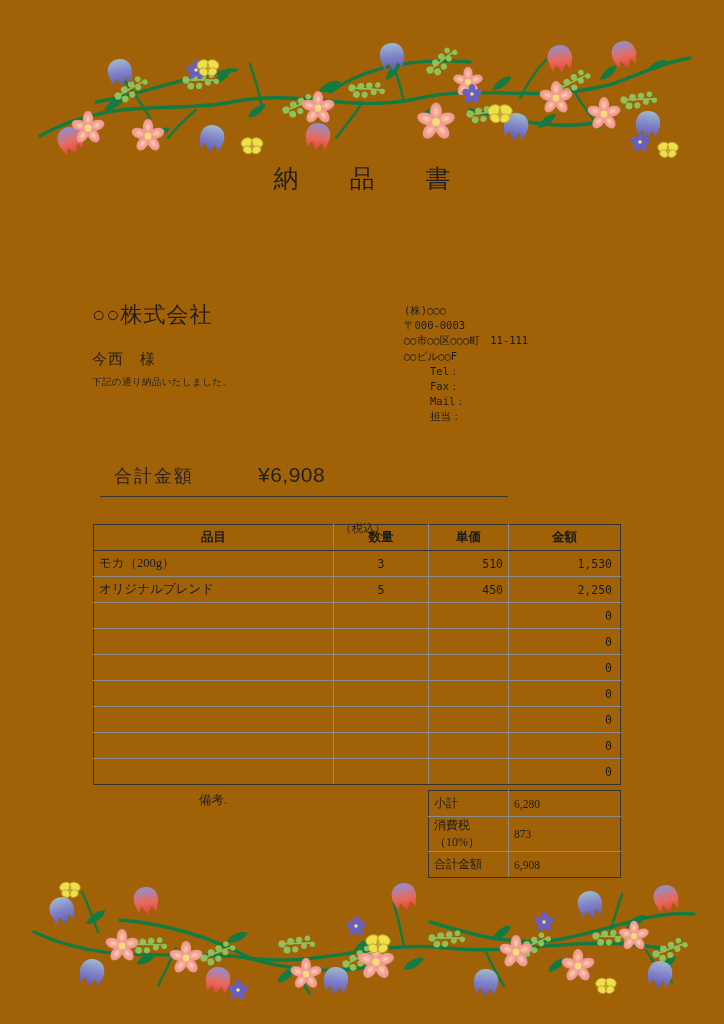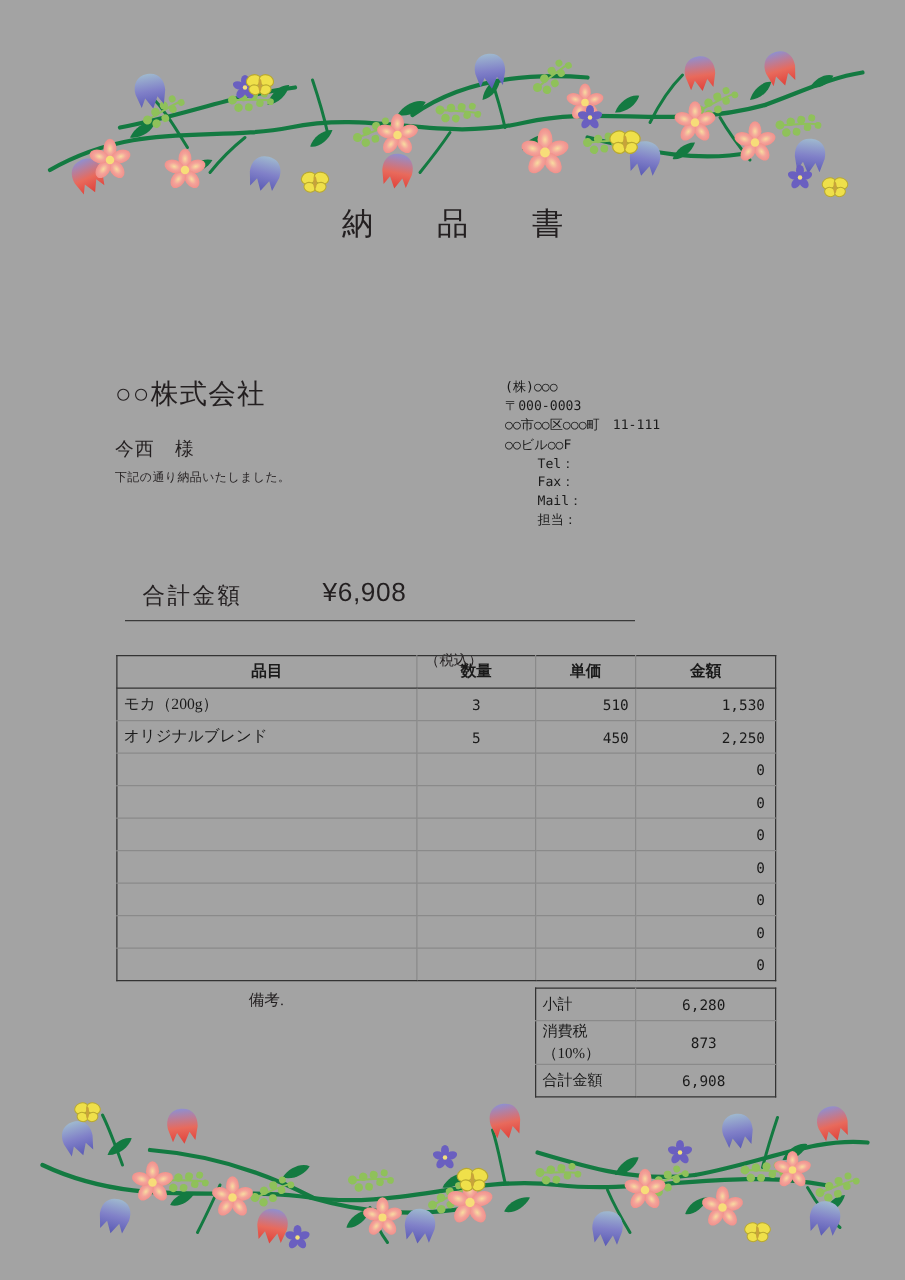--- a/index.html
+++ b/index.html
@@ -9,21 +9,21 @@
   }
   body {
     font-family: "Liberation Sans", sans-serif;
     color: #1a1a1a;
   }
   #page {
     position: relative;
     width: 724px;
     height: 1024px;
     overflow: hidden;
-    background: #a3a3a3;
+    background: #a16207;
   }
 
   
   .garland {
     position: absolute;
     left: 0;
     width: 724px;
     pointer-events: none;
   }
   #garland-top   { top: 18px;  height: 140px; }
@@ -208,24 +208,25 @@
     border: 1px solid #8a8a8a;
     padding: 0 5px;
   }
   #totals-table td.t-lab {
     text-align: left;
     border-left: 1.7px solid #333;
     font-family: "Liberation Serif", serif;
     font-size: 12px;
   }
   #totals-table td.t-val {
-    text-align: center;
+    text-align: left;
     padding-right: 8px;
     border-left: 1.7px solid #333;
     border-right: 1.7px solid #333;
+    font-family: Liberation Serif, serif;
   }
   #totals-table tr:first-child td { border-top: 1.7px solid #333; }
   #totals-table tr:last-child td  { border-bottom: 1.7px solid #333; }
 </style>
 </head>
 <body>
 
 <div id="page">
 
   <div class="garland" id="garland-top">

